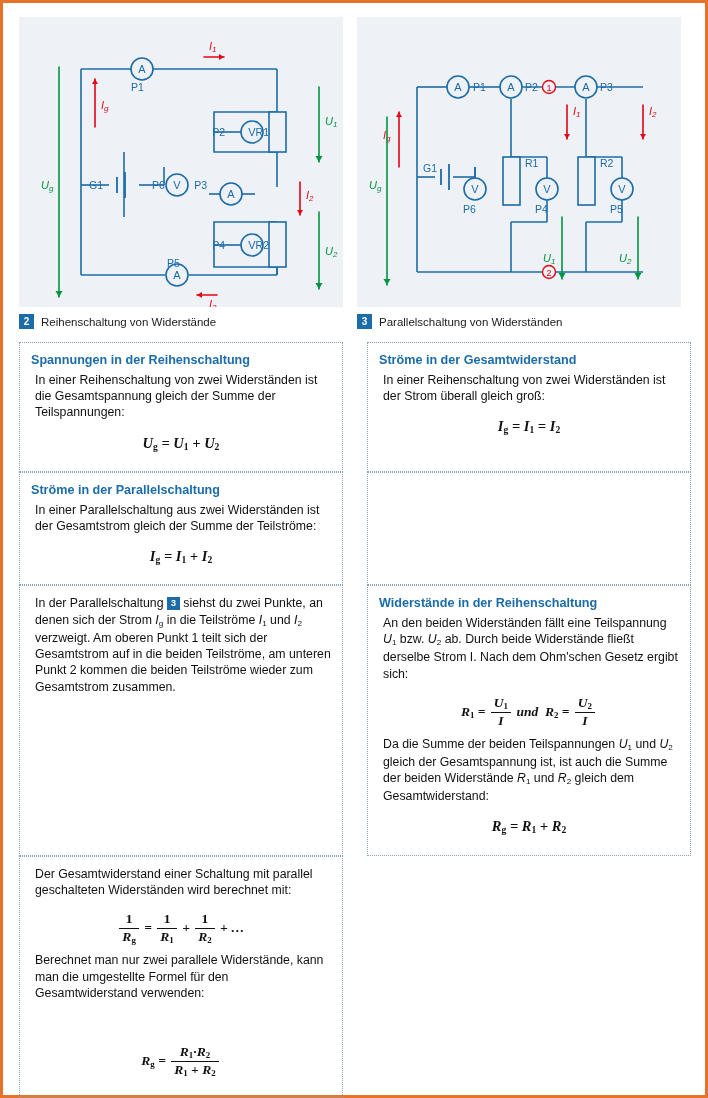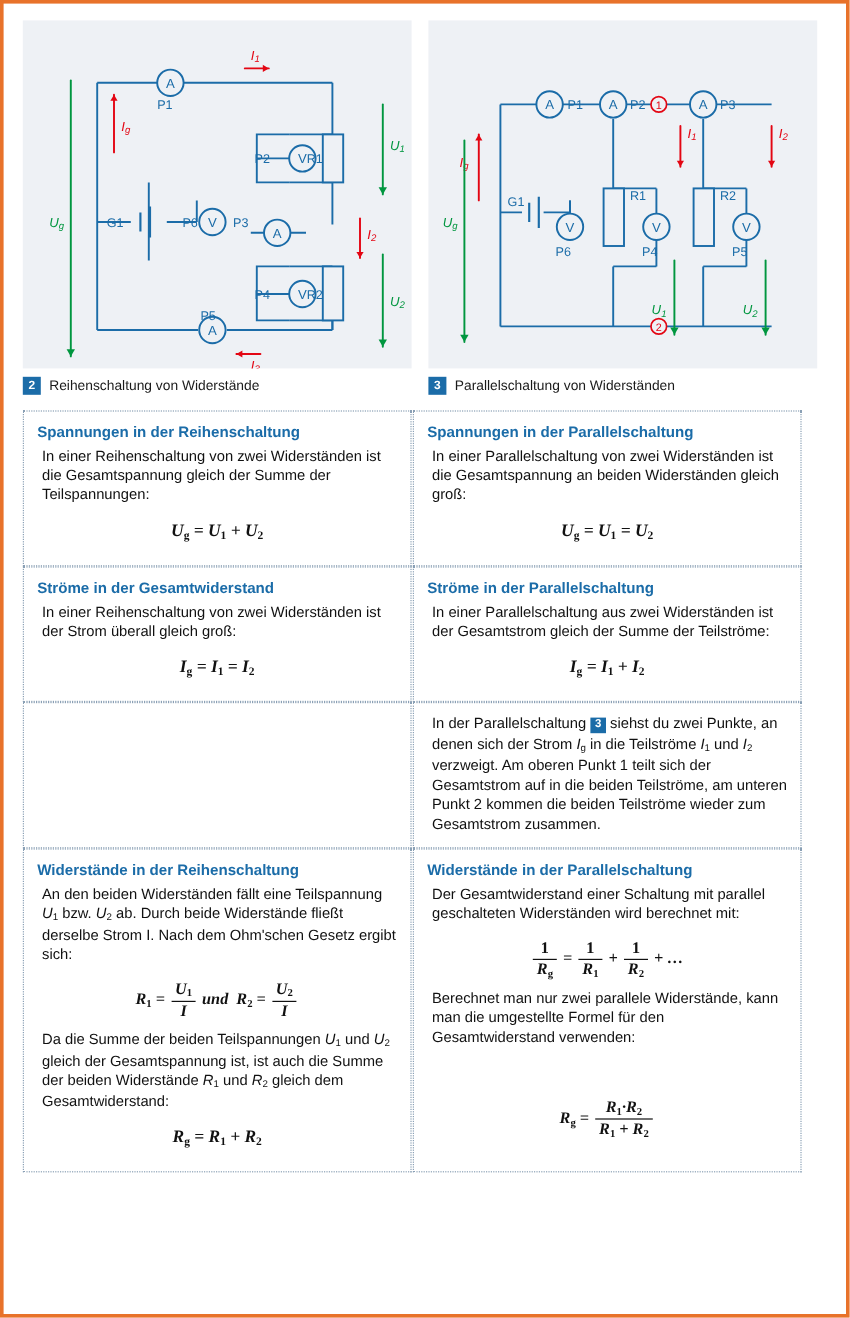--- a/index.html
+++ b/index.html
@@ -45,21 +45,21 @@
     font-weight:bold;
     width:15px;height:15px;
     display:flex;align-items:center;justify-content:center;
     flex:0 0 auto;
   }
   
   .grid{
     margin-top:13px;
     display:grid;
     grid-template-columns:324px 324px;
-    gap:0 1px;
+    gap:0 24px;
   }
   .cell{
     border:1px dotted #8aa0b5;
     box-sizing:border-box;
     padding:9px 11px 11px 11px;
     font-size:12.3px;
     line-height:1.33;
     color:#111;
   }
   .cell.empty{padding:0;}
@@ -343,27 +343,20 @@
   <div class="grid">
 
     <div class="cell">
       <h3>Spannungen in der Reihenschaltung</h3>
       <p>In einer Reihenschaltung von zwei Widerständen ist die Gesamtspannung gleich der Summe der Teilspannungen:</p>
       <div class="formula">
         U<sub>g</sub> = U<sub>1</sub> + U<sub>2</sub>
       </div>
     </div>
 
-    <div class="cell">
-      <h3>Spannungen in der Parallelschaltung</h3>
-      <p>In einer Parallelschaltung von zwei Widerständen ist die Gesamtspannung an beiden Widerständen gleich groß:</p>
-      <div class="formula">
-        U<sub>g</sub> = U<sub>1</sub> = U<sub>2</sub>
-      </div>
-    </div>
 
     <div class="cell">
       <h3>Ströme in der Gesamtwiderstand</h3>
       <p>In einer Reihenschaltung von zwei Widerständen ist der Strom überall gleich groß:</p>
       <div class="formula">
         I<sub>g</sub> = I<sub>1</sub> = I<sub>2</sub>
       </div>
     </div>
 
     <div class="cell">
@@ -415,21 +408,20 @@
         <span>und</span>
         <i>R</i><sub>2</sub>
         <span>gleich dem Gesamtwiderstand:</span>
       </p>
       <div class="formula">
         R<sub>g</sub> = R<sub>1</sub> + R<sub>2</sub>
       </div>
     </div>
 
     <div class="cell">
-      <h3>Widerstände in der Parallelschaltung</h3>
       <p>Der Gesamtwiderstand einer Schaltung mit parallel geschalteten Widerständen wird berechnet mit:</p>
       <div class="formula small">
         <span class="frac"><span class="num inlinenum">1</span><span class="den">R<sub>g</sub></span></span>
         =
         <span class="frac"><span class="num inlinenum">1</span><span class="den">R<sub>1</sub></span></span>
         +
         <span class="frac"><span class="num inlinenum">1</span><span class="den">R<sub>2</sub></span></span>
         + …
       </div>
       <p>Berechnet man nur zwei parallele Widerstände, kann man die umgestellte Formel für den Gesamtwiderstand verwenden:</p>

